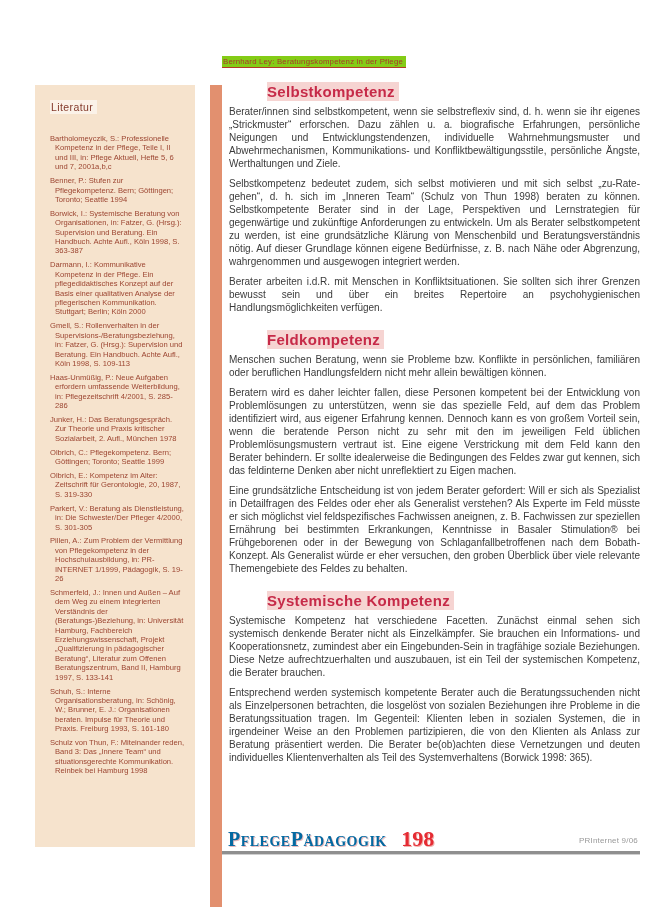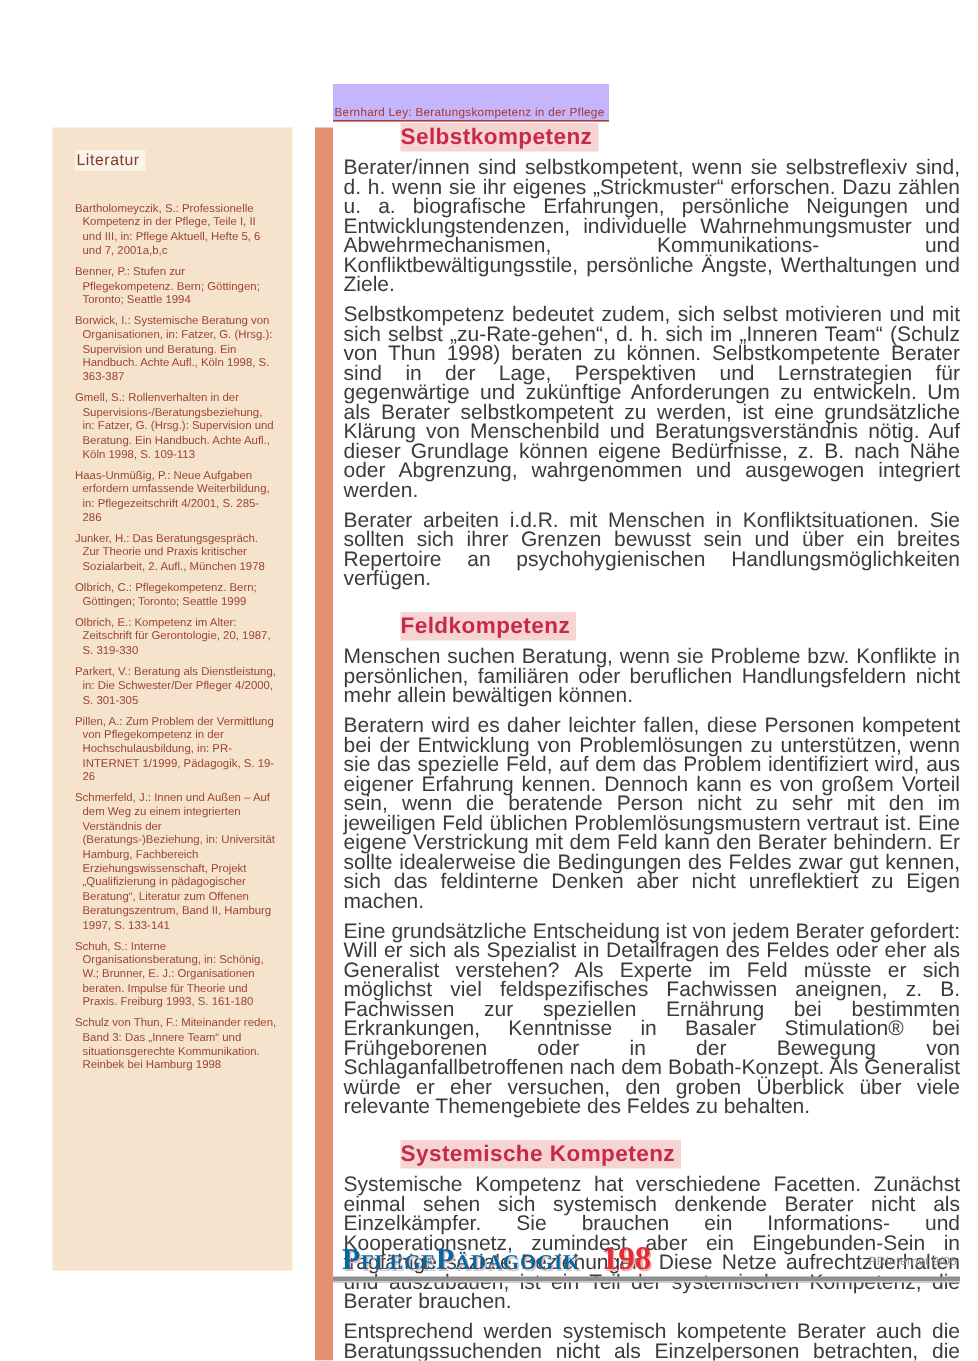--- a/index.html
+++ b/index.html
@@ -5,21 +5,21 @@
   html,body{margin:0;padding:0;}
   body{
     width:652px;height:907px;position:relative;background:#ffffff;
     font-family:"Liberation Sans",sans-serif;overflow:hidden;
   }
 
   
   .running-header{
     position:absolute;left:222px;top:56px;
     font-size:7.8px;color:#a8392b;letter-spacing:.2px;
-    background:#c4b5fd;padding:14px 3px 1px 1px;
+    background:#84cc16;padding:1px 3px 1px 1px;
     border-bottom:1px solid #b13a27;
   }
 
   
   .sidebar{
     position:absolute;left:35px;top:85px;width:160px;height:762px;
     background:#f6e3cd;box-sizing:border-box;
     padding:12px 10px 12px 15px;
   }
   .sidebar-title{
@@ -45,21 +45,21 @@
   .section-heading{
     font-size:15px;font-weight:bold;color:#c62а48;
     margin:0 0 5px 0;
   }
   h2.section-heading{color:#c62a48;letter-spacing:.3px;}
   h2.section-heading span{
     background:#f6d4d2;padding:1px 4px 1px 0;margin-left:38px;
   }
   h2.mt{margin-top:17px;}
   .main p.body-par{
-    font-size:14px;line-height:13px;color:#3b3b3b;
+    font-size:10px;line-height:13px;color:#3b3b3b;
     text-align:justify;margin:0 0 7px 0;
   }
 
   
   .footer-logo{
     position:absolute;left:228px;top:826px;white-space:nowrap;
   }
   .footer-logo .brand{
     font-family:"Liberation Serif",serif;font-weight:bold;
     font-variant:small-caps;font-size:20px;color:#0369a1;
@@ -85,20 +85,21 @@
 
 <div class="running-header">Bernhard Ley: Beratungskompetenz in der Pflege</div>
 
 <div class="accent-bar"></div>
 
 <div class="sidebar">
   <div class="sidebar-title">Literatur</div>
   <p class="lit-entry">Bartholomeyczik, S.: Professionelle Kompetenz in der Pflege, Teile I, II und III, in: Pflege Aktuell, Hefte 5, 6 und 7, 2001a,b,c</p>
   <p class="lit-entry">Benner, P.: Stufen zur Pflegekompetenz. Bern; Göttingen; Toronto; Seattle 1994</p>
   <p class="lit-entry">Borwick, I.: Systemische Beratung von Organisationen, in: Fatzer, G. (Hrsg.): Supervision und Beratung. Ein Handbuch. Achte Aufl., Köln 1998, S. 363-387</p>
+  <p class="lit-entry">Darmann, I.: Kommunikative Kompetenz in der Pflege. Ein pflegedidaktisches Konzept auf der Basis einer qualitativen Analyse der pflegerischen Kommunikation. Stuttgart; Berlin; Köln 2000</p>
   <p class="lit-entry">Gmell, S.: Rollenverhalten in der Supervisions-/Beratungsbeziehung, in: Fatzer, G. (Hrsg.): Supervision und Beratung. Ein Handbuch. Achte Aufl., Köln 1998, S. 109-113</p>
   <p class="lit-entry">Haas-Unmüßig, P.: Neue Aufgaben erfordern umfassende Weiterbildung, in: Pflegezeitschrift 4/2001, S. 285-286</p>
   <p class="lit-entry">Junker, H.: Das Beratungsgespräch. Zur Theorie und Praxis kritischer Sozialarbeit, 2. Aufl., München 1978</p>
   <p class="lit-entry">Olbrich, C.: Pflegekompetenz. Bern; Göttingen; Toronto; Seattle 1999</p>
   <p class="lit-entry">Olbrich, E.: Kompetenz im Alter: Zeitschrift für Gerontologie, 20, 1987, S. 319-330</p>
   <p class="lit-entry">Parkert, V.: Beratung als Dienstleistung, in: Die Schwester/Der Pfleger 4/2000, S. 301-305</p>
   <p class="lit-entry">Pillen, A.: Zum Problem der Vermittlung von Pflegekompetenz in der Hochschulausbildung, in: PR-INTERNET 1/1999, Pädagogik, S. 19-26</p>
   <p class="lit-entry">Schmerfeld, J.: Innen und Außen – Auf dem Weg zu einem integrierten Verständnis der (Beratungs-)Beziehung, in: Universität Hamburg, Fachbereich Erziehungswissenschaft, Projekt „Qualifizierung in pädagogischer Beratung“, Literatur zum Offenen Beratungszentrum, Band II, Hamburg 1997, S. 133-141</p>
   <p class="lit-entry">Schuh, S.: Interne Organisationsberatung, in: Schönig, W.; Brunner, E. J.: Organisationen beraten. Impulse für Theorie und Praxis. Freiburg 1993, S. 161-180</p>
   <p class="lit-entry">Schulz von Thun, F.: Miteinander reden, Band 3: Das „Innere Team“ und situationsgerechte Kommunikation. Reinbek bei Hamburg 1998</p>

